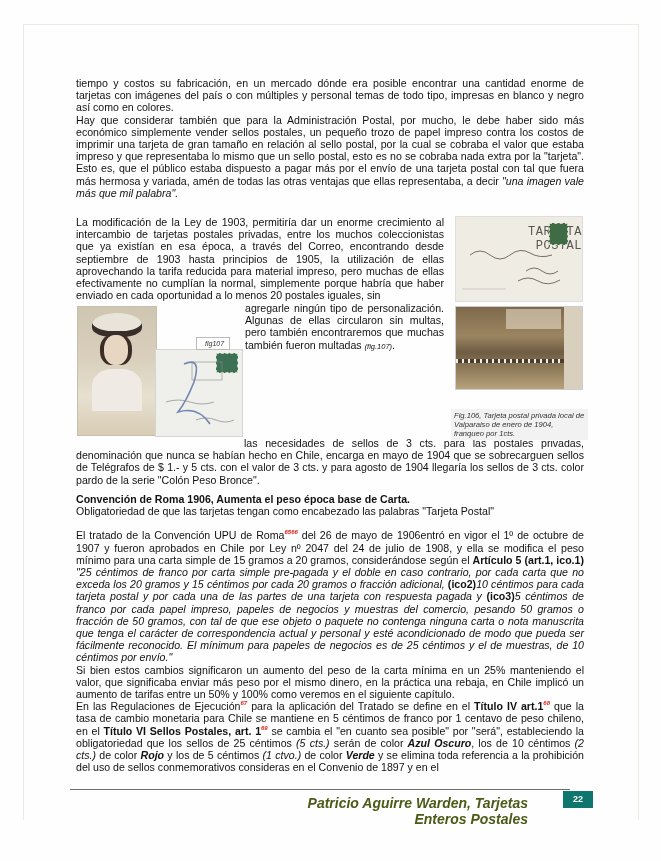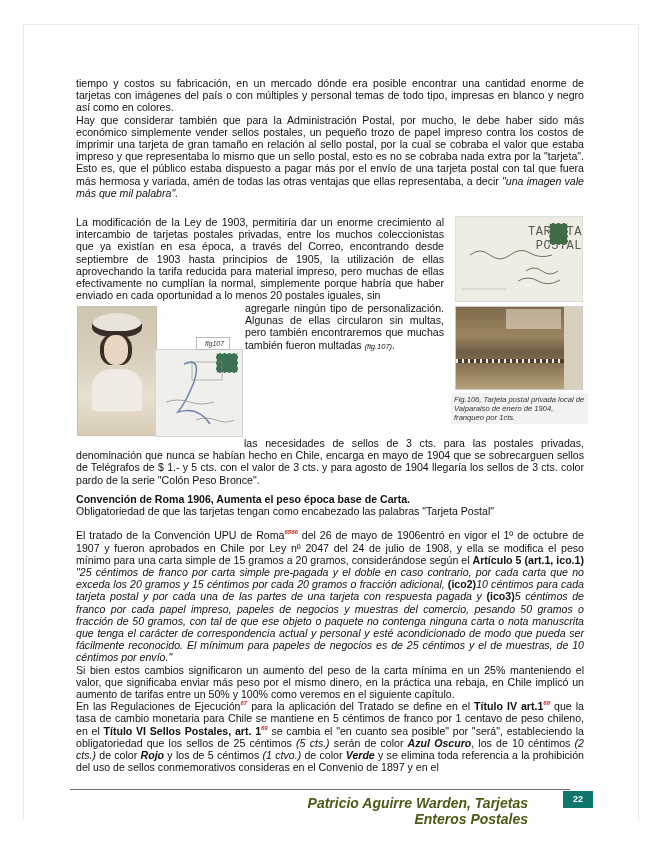--- a/index.html
+++ b/index.html
@@ -6,21 +6,21 @@
   body { width:661px; height:861px; position:relative; overflow:hidden; font-family:"Liberation Sans", sans-serif; color:#111; }
   .page { position:absolute; left:23px; top:24px; width:614px; height:795px; border:1px solid #ecebe3; border-bottom:none; background:#fefefe; }
   .txt { position:absolute; font-size:10.6px; line-height:12.2px; text-align:justify; }
   .txt p { margin:0; }
   .last { text-align-last:left; }
   .i { font-style:italic; }
   .b { font-weight:bold; }
   .sup { color:#e0201c; font-size:6px; font-style:italic; font-weight:bold; vertical-align:top; position:relative; top:-3px; }
   .cap-sm { font-size:7.5px; font-style:italic; }
   .img { position:absolute; overflow:hidden; }
-  .figcap { position:absolute; font-size:7.6px; line-height:9px; font-style:italic; color:#333; background:#f2f2f2; padding:2px 3px; }
+  .figcap { position:absolute; font-size:7.6px; line-height:9px; font-style:italic; color:#333; background:#f2f2f2; padding:2px 3px;margin-top:16px; }
   .figtag { position:absolute; font-size:7px; font-style:italic; color:#333; background:#fff; border:1px solid #bbb; padding:2px 5px 2px 8px; }
   .rule { position:absolute; left:70px; top:789px; width:500px; height:1px; background:#6e6e6e; }
   .footer { position:absolute; top:795px; left:300px; width:228px; text-align:right; font-size:14px; font-weight:bold; font-style:italic; color:#4c5a17; }
   .pagenum { position:absolute; left:563px; top:791px; width:30px; height:17px; background:#0f766e; color:#fff; font-size:9px; font-weight:bold; text-align:center; line-height:17px; }
 </style>
 </head>
 <body>
 
 <div class="page"></div>
 

